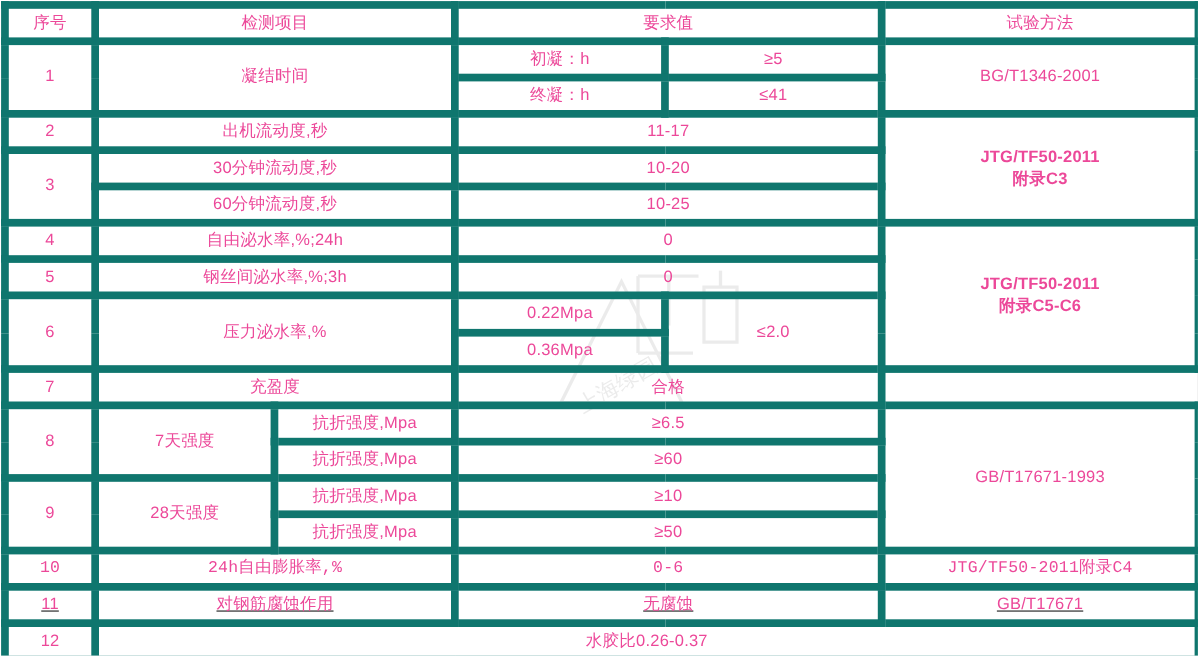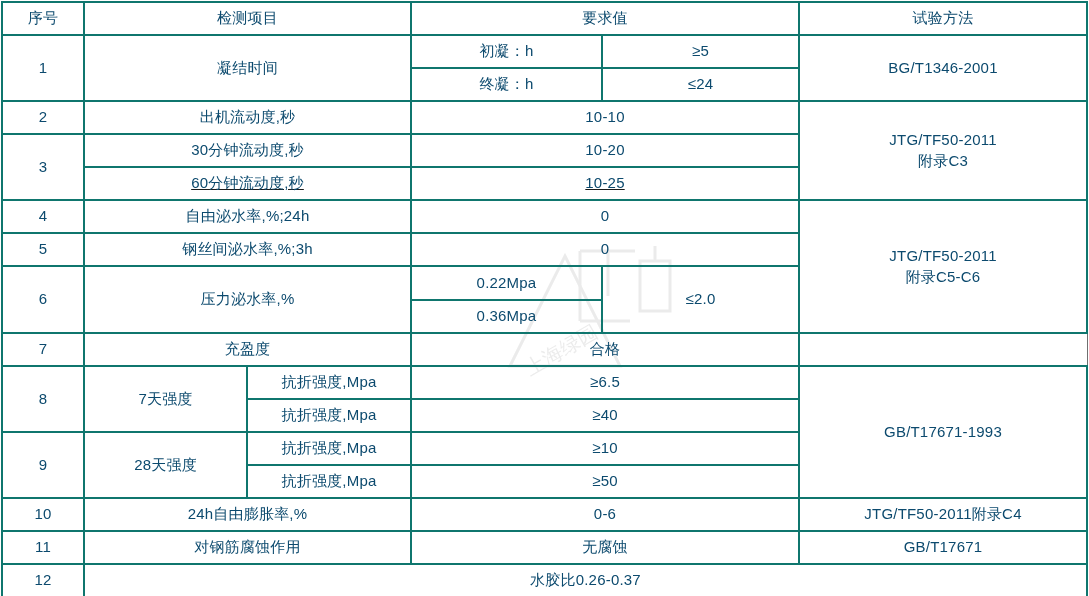--- a/index.html
+++ b/index.html
@@ -38,41 +38,41 @@
   table.grid {
     position: relative;
     z-index: 1;
     border-collapse: collapse;
     table-layout: fixed;
     width: 1087px;
     margin: 1px 0 0 1px;
     background: transparent;
   }
   table.grid td {
-    border: 2px solid #0f766e;
+    border: 7px solid #0f766e;
     text-align: center;
     vertical-align: middle;
     font-size: 15px;
     line-height: 1.35;
     padding: 2px 3px;
-    color: #0c4a6e;
+    color: #ec4899;
     background: transparent;
     font-weight: 400;
     letter-spacing: 0.2px;
   }
   table.grid {
     border: 1px solid #6f6f6f;
   }
   td.hdr {
     font-size: 15px;
   }
   td.two-line {
     line-height: 1.9;
   }
-  .ln { display: block; }
+  .ln { display: block; font-weight: bold; }
 
   
 </style>
 </head>
 <body>
 
 <div id="sheet">
 
   <svg id="watermark" viewBox="0 0 260 160" xmlns="http://www.w3.org/2000/svg">
     <g stroke="#dcdcdc" stroke-width="3" fill="none">
@@ -109,38 +109,38 @@
 
       <tr style="height: 33px;">
         <td rowspan="2">1</td>
         <td rowspan="2" colspan="2">凝结时间</td>
         <td>初凝：h</td>
         <td>≥5</td>
         <td rowspan="2">BG/T1346-2001</td>
       </tr>
       <tr style="height: 33px;">
         <td>终凝：h</td>
-        <td>≤24</td>
+        <td>≤41</td>
       </tr>
 
       <tr style="height: 33px;">
         <td>2</td>
         <td colspan="2">出机流动度,秒</td>
-        <td colspan="2">10-10</td>
+        <td colspan="2">11-17</td>
         <td rowspan="3" class="two-line">
           <span class="ln">JTG/TF50-2011</span>
           <span class="ln">附录C3</span>
         </td>
       </tr>
       <tr style="height: 33px;">
         <td rowspan="2">3</td>
         <td colspan="2">30分钟流动度,秒</td>
         <td colspan="2">10-20</td>
       </tr>
-      <tr style="height: 33px; text-decoration: underline;">
+      <tr style="height: 33px;">
         <td colspan="2">60分钟流动度,秒</td>
         <td colspan="2">10-25</td>
       </tr>
 
       <tr style="height: 33px;">
         <td>4</td>
         <td colspan="2">自由泌水率,%;24h</td>
         <td colspan="2">0</td>
         <td rowspan="4" class="two-line">
           <span class="ln">JTG/TF50-2011</span>
@@ -172,42 +172,42 @@
 
       <tr style="height: 33px;">
         <td rowspan="2">8</td>
         <td rowspan="2">7天强度</td>
         <td>抗折强度,Mpa</td>
         <td colspan="2">≥6.5</td>
         <td rowspan="4">GB/T17671-1993</td>
       </tr>
       <tr style="height: 33px;">
         <td>抗折强度,Mpa</td>
-        <td colspan="2">≥40</td>
+        <td colspan="2">≥60</td>
       </tr>
 
       <tr style="height: 33px;">
         <td rowspan="2">9</td>
         <td rowspan="2">28天强度</td>
         <td>抗折强度,Mpa</td>
         <td colspan="2">≥10</td>
       </tr>
       <tr style="height: 33px;">
         <td>抗折强度,Mpa</td>
         <td colspan="2">≥50</td>
       </tr>
 
-      <tr style="height: 33px;">
+      <tr style="height: 33px; font-family: Liberation Mono, monospace;">
         <td>10</td>
         <td colspan="2">24h自由膨胀率,%</td>
         <td colspan="2">0-6</td>
         <td>JTG/TF50-2011附录C4</td>
       </tr>
 
-      <tr style="height: 33px;">
+      <tr style="height: 33px; text-decoration: underline;">
         <td>11</td>
         <td colspan="2">对钢筋腐蚀作用</td>
         <td colspan="2">无腐蚀</td>
         <td>GB/T17671</td>
       </tr>
 
       <tr style="height: 33px;">
         <td>12</td>
         <td colspan="5">水胶比0.26-0.37</td>
       </tr>

